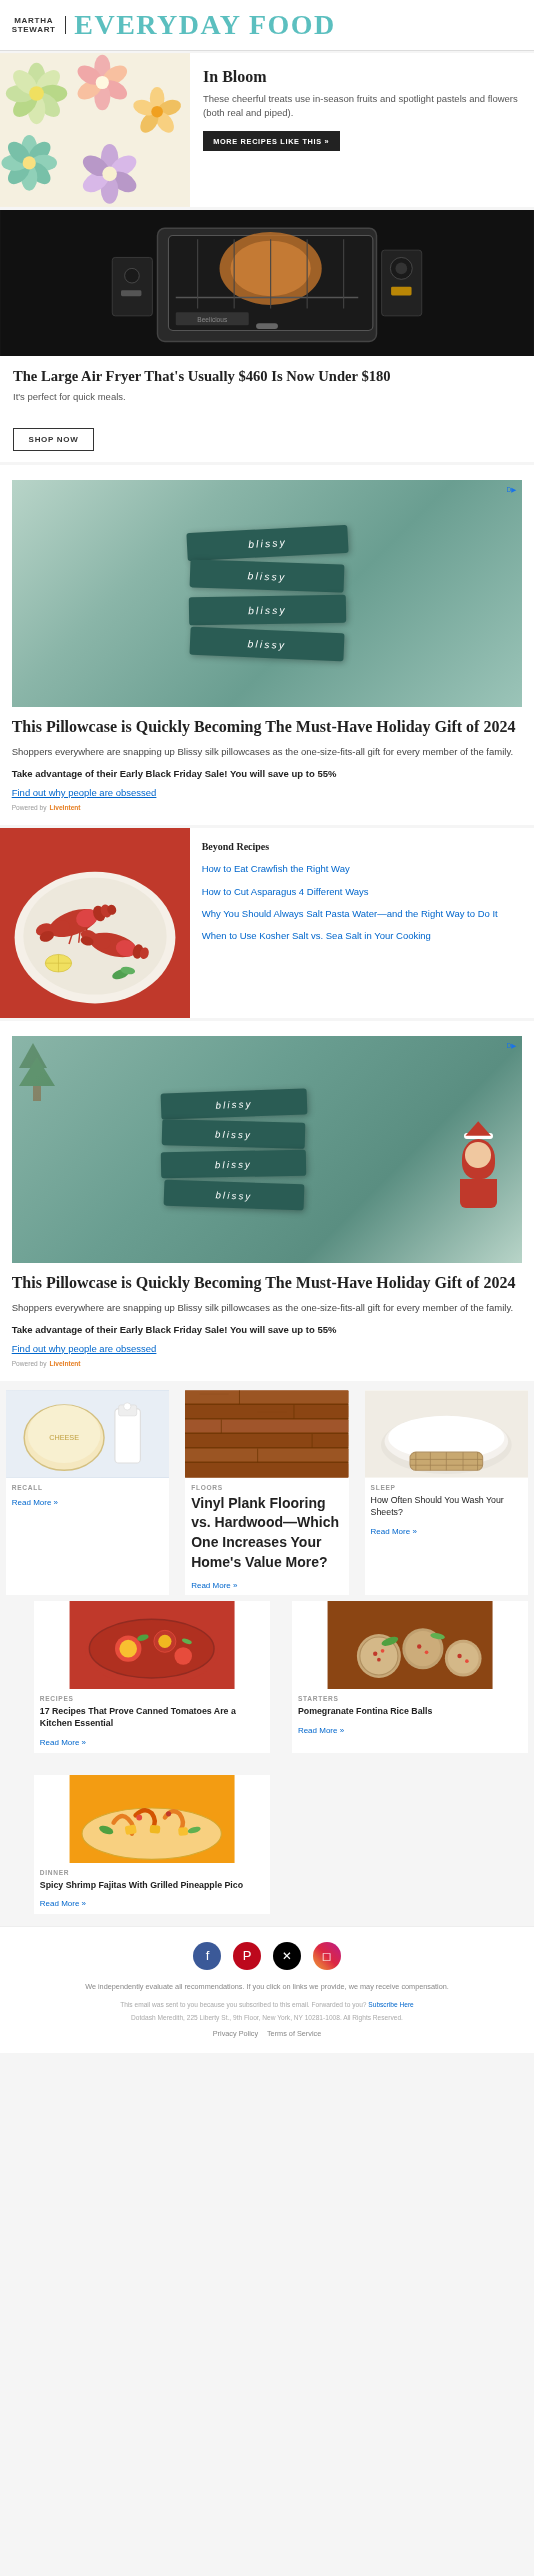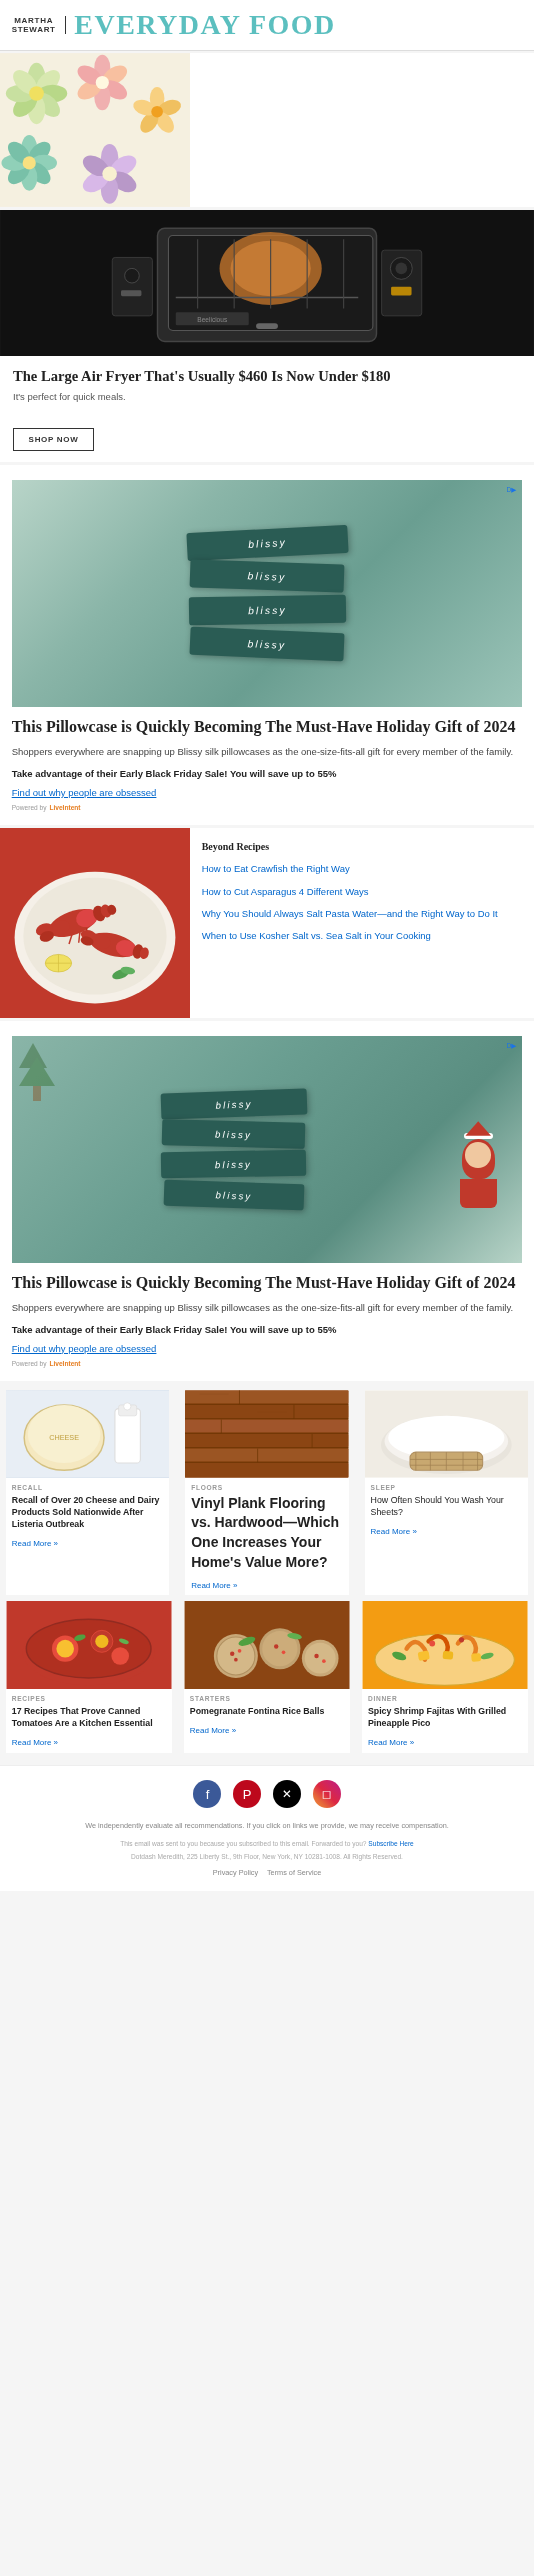--- a/index.html
+++ b/index.html
@@ -69,20 +69,25 @@
         <ellipse cx="0" cy="-22" rx="12" ry="19" fill="#c8a8d8" transform="rotate(0)"></ellipse>
         <ellipse cx="0" cy="-22" rx="12" ry="19" fill="#d8b8e8" transform="rotate(60)"></ellipse>
         <ellipse cx="0" cy="-22" rx="12" ry="19" fill="#b898c8" transform="rotate(120)"></ellipse>
         <ellipse cx="0" cy="-22" rx="12" ry="19" fill="#c8a8d8" transform="rotate(180)"></ellipse>
         <ellipse cx="0" cy="-22" rx="12" ry="19" fill="#d8b8e8" transform="rotate(240)"></ellipse>
         <ellipse cx="0" cy="-22" rx="12" ry="19" fill="#b898c8" transform="rotate(300)"></ellipse>
         <circle cx="0" cy="0" r="10" fill="#f8f0d0"></circle>
       </g>
     </svg>
   </div>
+  <div style="padding:14.6px 13px; flex:1;">
+    <h2 style="font-size:16px; font-weight:bold; color:#222; margin-bottom:5.9px; font-family:Georgia,serif;">In Bloom</h2>
+    <p style="font-size:9.5px; color:#555; margin-bottom:10.2px; line-height:1.5;">These cheerful treats use in-season fruits and spotlight pastels and flowers (both real and piped).</p>
+    <button style="background:#222; color:#fff; font-size:7.3px; font-weight:bold; padding:5.9px 10.2px; text-transform:uppercase; letter-spacing:0.7px; border:none; cursor:pointer;">MORE RECIPES LIKE THIS »</button>
+  </div>
 </section>
 
 <section style="background:#fff; margin-top:2.9px;">
   <div style="width:100%; height:146px; background:#1a1a1a; display:flex; align-items:center; justify-content:center; position:relative; overflow:hidden;">
     <svg width="534" height="146" viewBox="0 0 730 200" xmlns="http://www.w3.org/2000/svg">
       <rect width="730" height="200" fill="#111"></rect>
 
       <rect x="215" y="25" width="300" height="155" rx="10" ry="10" fill="#2a2a2a" stroke="#444" stroke-width="2"></rect>
 
       <rect x="230" y="35" width="280" height="130" rx="6" fill="#1a1a1a" stroke="#555" stroke-width="1.5"></rect>
@@ -241,21 +246,20 @@
         <ellipse cx="80" cy="60" rx="50" ry="40" fill="#f8f0d0"></ellipse>
         <text x="80" y="68" font-size="10" fill="#c0a040" text-anchor="middle" font-family="Arial">CHEESE</text>
 
         <rect x="150" y="25" width="35" height="75" rx="5" fill="#fff" stroke="#ddd" stroke-width="1.5"></rect>
         <rect x="155" y="20" width="25" height="15" rx="3" fill="#eee" stroke="#ddd"></rect>
         <circle cx="167" cy="22" r="5" fill="#fff" stroke="#ddd"></circle>
       </svg>
     </div>
     <div style="padding:5.9px;">
       <div style="font-size:6.6px; font-weight:bold; color:#999; text-transform:uppercase; letter-spacing:0.7px; margin-bottom:2.9px;">RECALL</div>
-      <div style="font-size:8.8px; font-weight:bold; color:#222; line-height:1.4; margin-bottom:4.4px;">Recall of Over 20 Cheese and Dairy Products Sold Nationwide After Listeria Outbreak</div>
       <a style="font-size:8px; color:#0066cc; text-decoration:none;">Read More »</a>
     </div>
   </div>
 
   <div style="background:#fff;">
     <div style="width:100%; height:88px; overflow:hidden;">
       <svg width="100%" height="88" viewBox="0 0 225 120" xmlns="http://www.w3.org/2000/svg">
         <rect width="225" height="120" fill="#8B4513"></rect>
 
         <rect x="0" y="0" width="225" height="18" fill="#9B5523" rx="1"></rect>
@@ -308,21 +312,21 @@
       </svg>
     </div>
     <div style="padding:5.9px;">
       <div style="font-size:6.6px; font-weight:bold; color:#999; text-transform:uppercase; letter-spacing:0.7px; margin-bottom:2.9px;">SLEEP</div>
       <div style="font-size:8.8px; font-weight:normal; color:#222; line-height:1.4; margin-bottom:4.4px;">How Often Should You Wash Your Sheets?</div>
       <a style="font-size:8px; color:#0066cc; text-decoration:none;">Read More »</a>
     </div>
   </div>
 </div>
 
-<div style="background:#f5f5f5; padding:0 5.9px 5.9px; display:grid; grid-template-columns:1fr 1fr 1fr; gap:12px;">
+<div style="background:#f5f5f5; padding:0 5.9px 5.9px; display:grid; grid-template-columns:1fr 1fr; gap:22px;margin-left:28px;">
 
   <div style="background:#fff;">
     <div style="width:100%; height:88px; overflow:hidden;">
       <svg width="100%" height="88" viewBox="0 0 225 120" xmlns="http://www.w3.org/2000/svg">
         <rect width="225" height="120" fill="#c0392b"></rect>
 
         <ellipse cx="112" cy="70" rx="90" ry="45" fill="#c0392b"></ellipse>
         <ellipse cx="112" cy="65" rx="85" ry="40" fill="#b03020" stroke="#922b21" stroke-width="2"></ellipse>
 
         <circle cx="80" cy="65" r="18" fill="#e74c3c"></circle>

